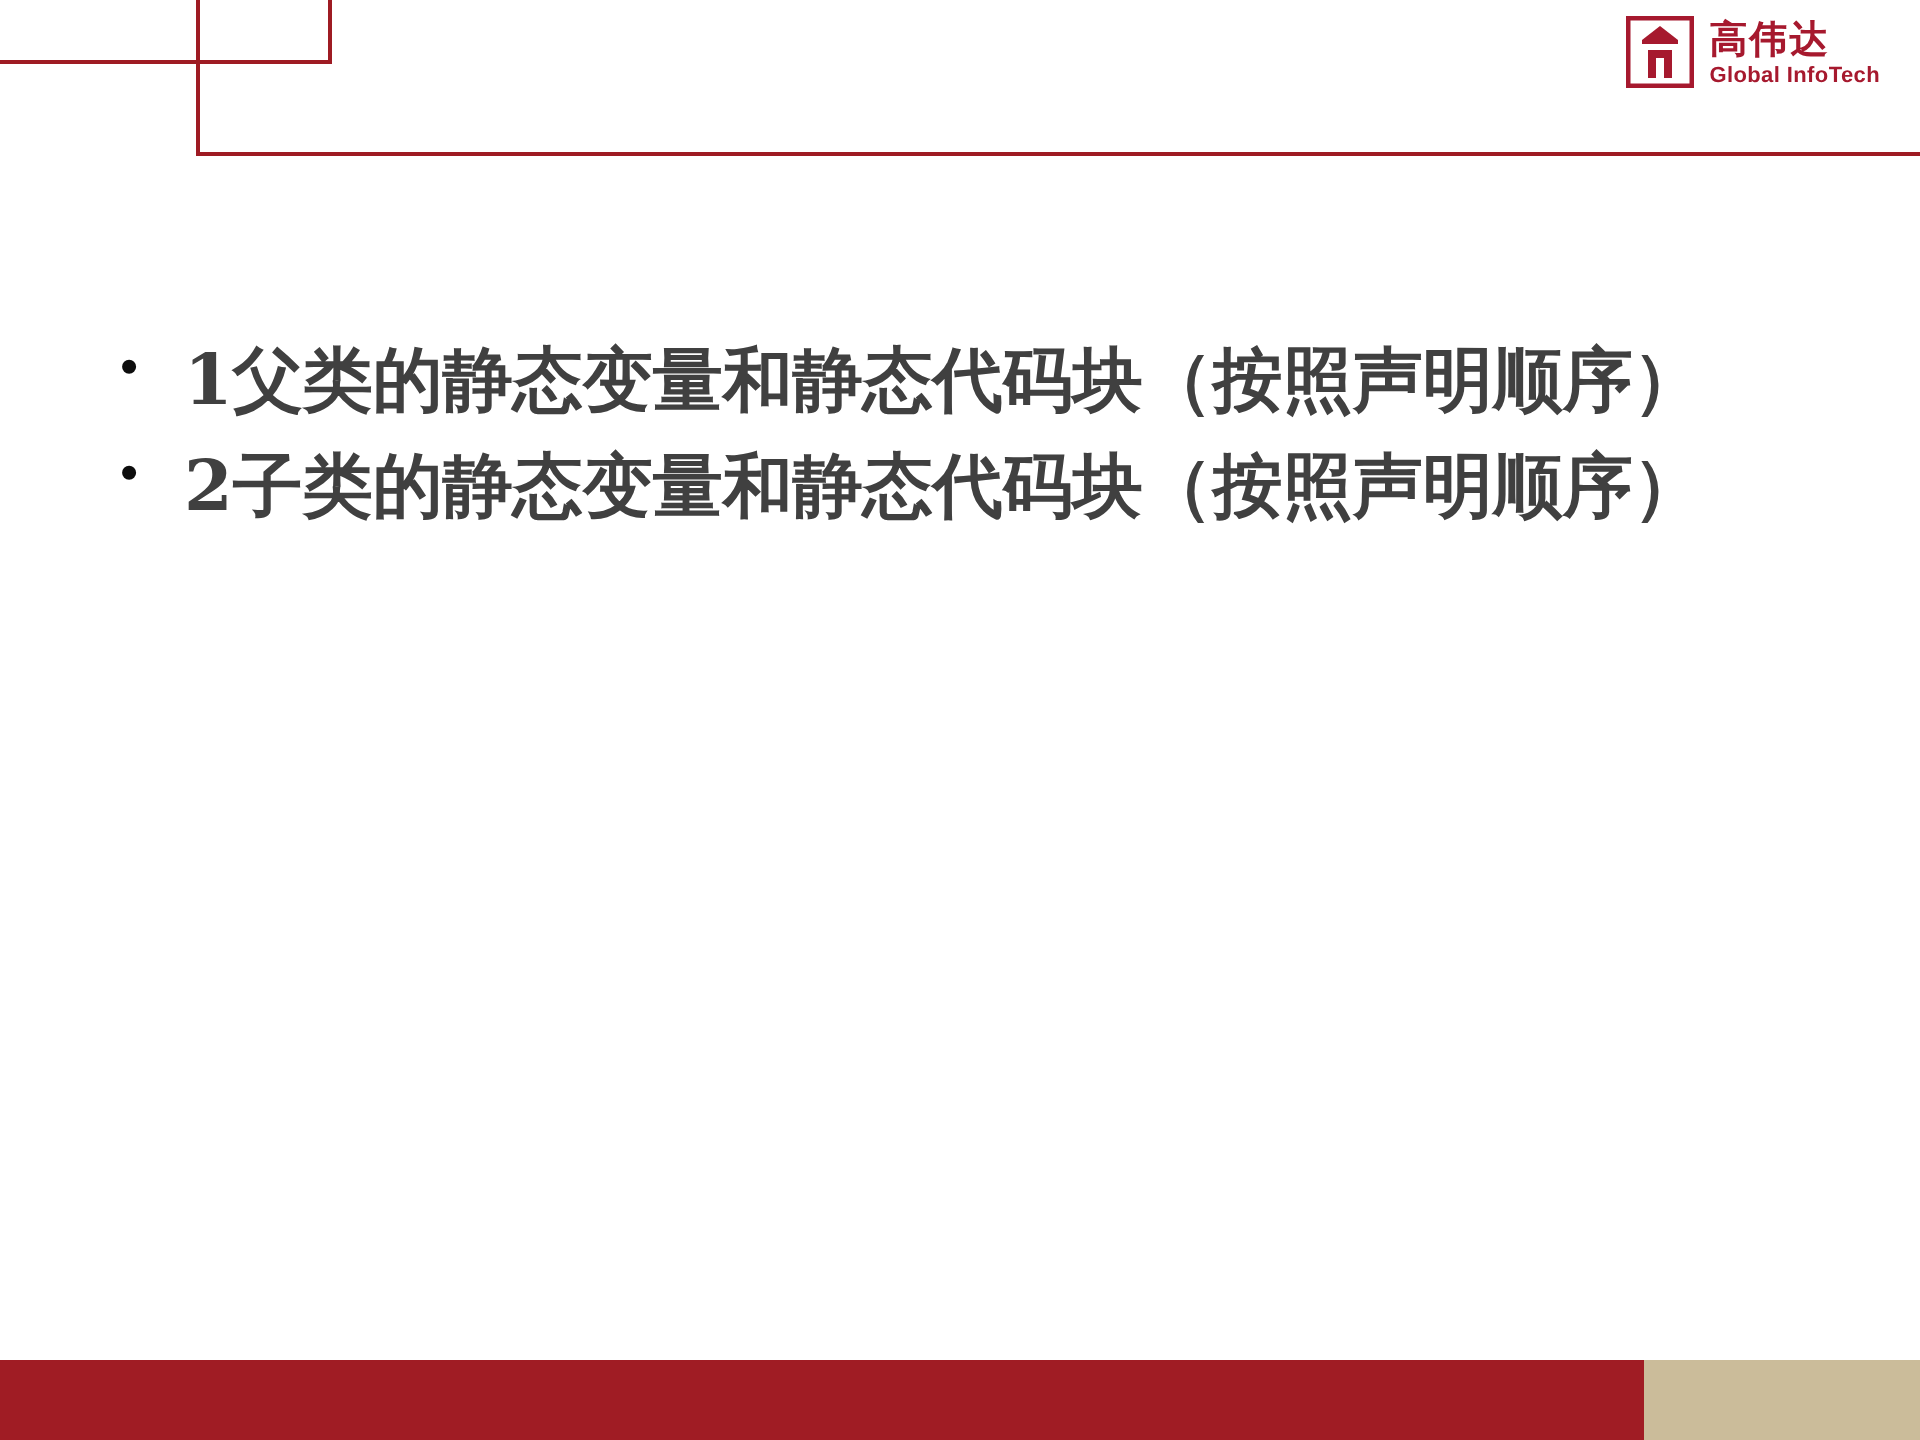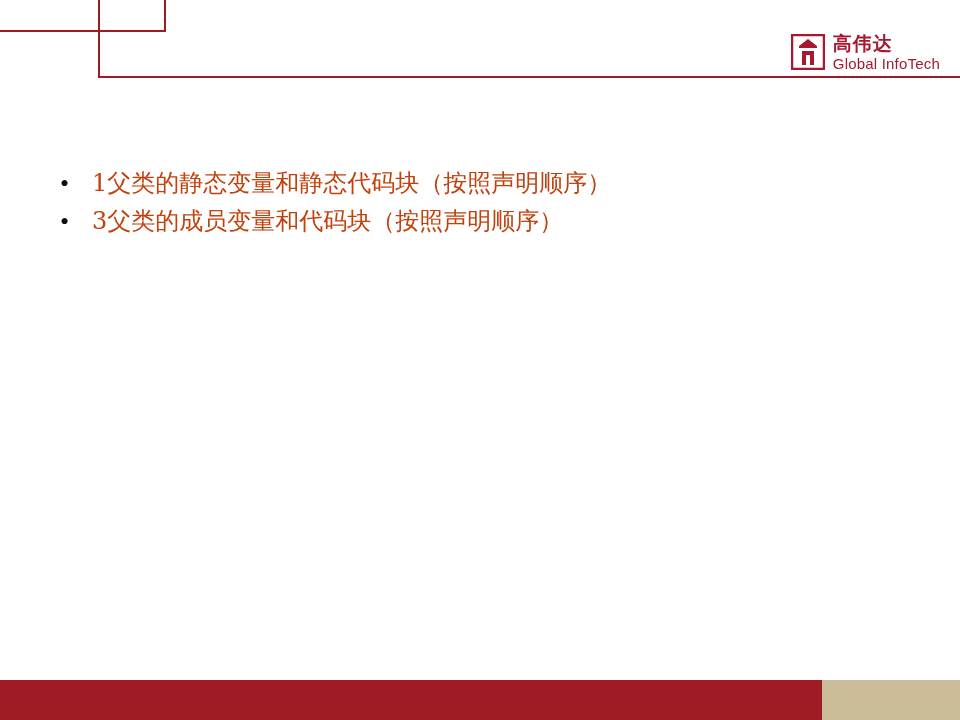--- a/index.html
+++ b/index.html
@@ -51,23 +51,23 @@
     left: 98px;
     top: 76px;
     width: 862px;
     height: 2px;
   }
 
   
   .logo {
     position: absolute;
     right: 20px;
-    top: 34px;
+    top: 8px;
     display: flex;
-    align-items: flex-start;
+    align-items: flex-end;
     gap: 8px;
   }
   .logo-mark {
     width: 34px;
     height: 36px;
     position: relative;
     flex: none;
   }
   .logo-text {
     display: flex;
@@ -77,22 +77,22 @@
   }
   .logo-cn {
     font-family: "DejaVu Sans", sans-serif;
     font-size: 19px;
     font-weight: bold;
     color: #a6192e;
     letter-spacing: 1px;
   }
   .logo-en {
     font-family: "Liberation Sans", sans-serif;
-    font-size: 15px;
-    font-weight: normal;
+    font-size: 11px;
+    font-weight: bold;
     color: #a6192e;
     letter-spacing: 0.2px;
     margin-top: 3px;
   }
 
   
   .content {
     position: absolute;
     left: 46px;
     top: 168px;
@@ -100,24 +100,25 @@
   }
   ul.bullets {
     list-style: none;
     margin: 0;
     padding: 0;
   }
   ul.bullets li {
     position: relative;
     padding-left: 46px;
     margin-bottom: 6px;
-    font-size: 24px;
+    font-size: 35px;
     line-height: 1.33;
-    color: #c2410c;
+    color: #404040;
     font-family: "DejaVu Serif", "Liberation Serif", serif;
+    font-weight: bold;
   }
   ul.bullets li::before {
     content: "\2022";
     position: absolute;
     left: 14px;
     top: -1px;
     font-size: 26px;
     color: #0d0d0d;
     font-family: "Liberation Serif", serif;
   }
@@ -161,20 +162,20 @@
     </div>
     <div class="logo-text">
       <span class="logo-cn">高伟达</span>
       <span class="logo-en">Global InfoTech</span>
     </div>
   </div>
 
   <div class="content">
     <ul class="bullets">
       <li>1父类的静态变量和静态代码块（按照声明顺序）</li>
-      <li>3父类的成员变量和代码块（按照声明顺序）</li>
+      <li>2子类的静态变量和静态代码块（按照声明顺序）</li>
     </ul>
   </div>
 
   <div class="footer-red"></div>
   <div class="footer-tan"></div>
 
 </div>
 
 </body></html>

